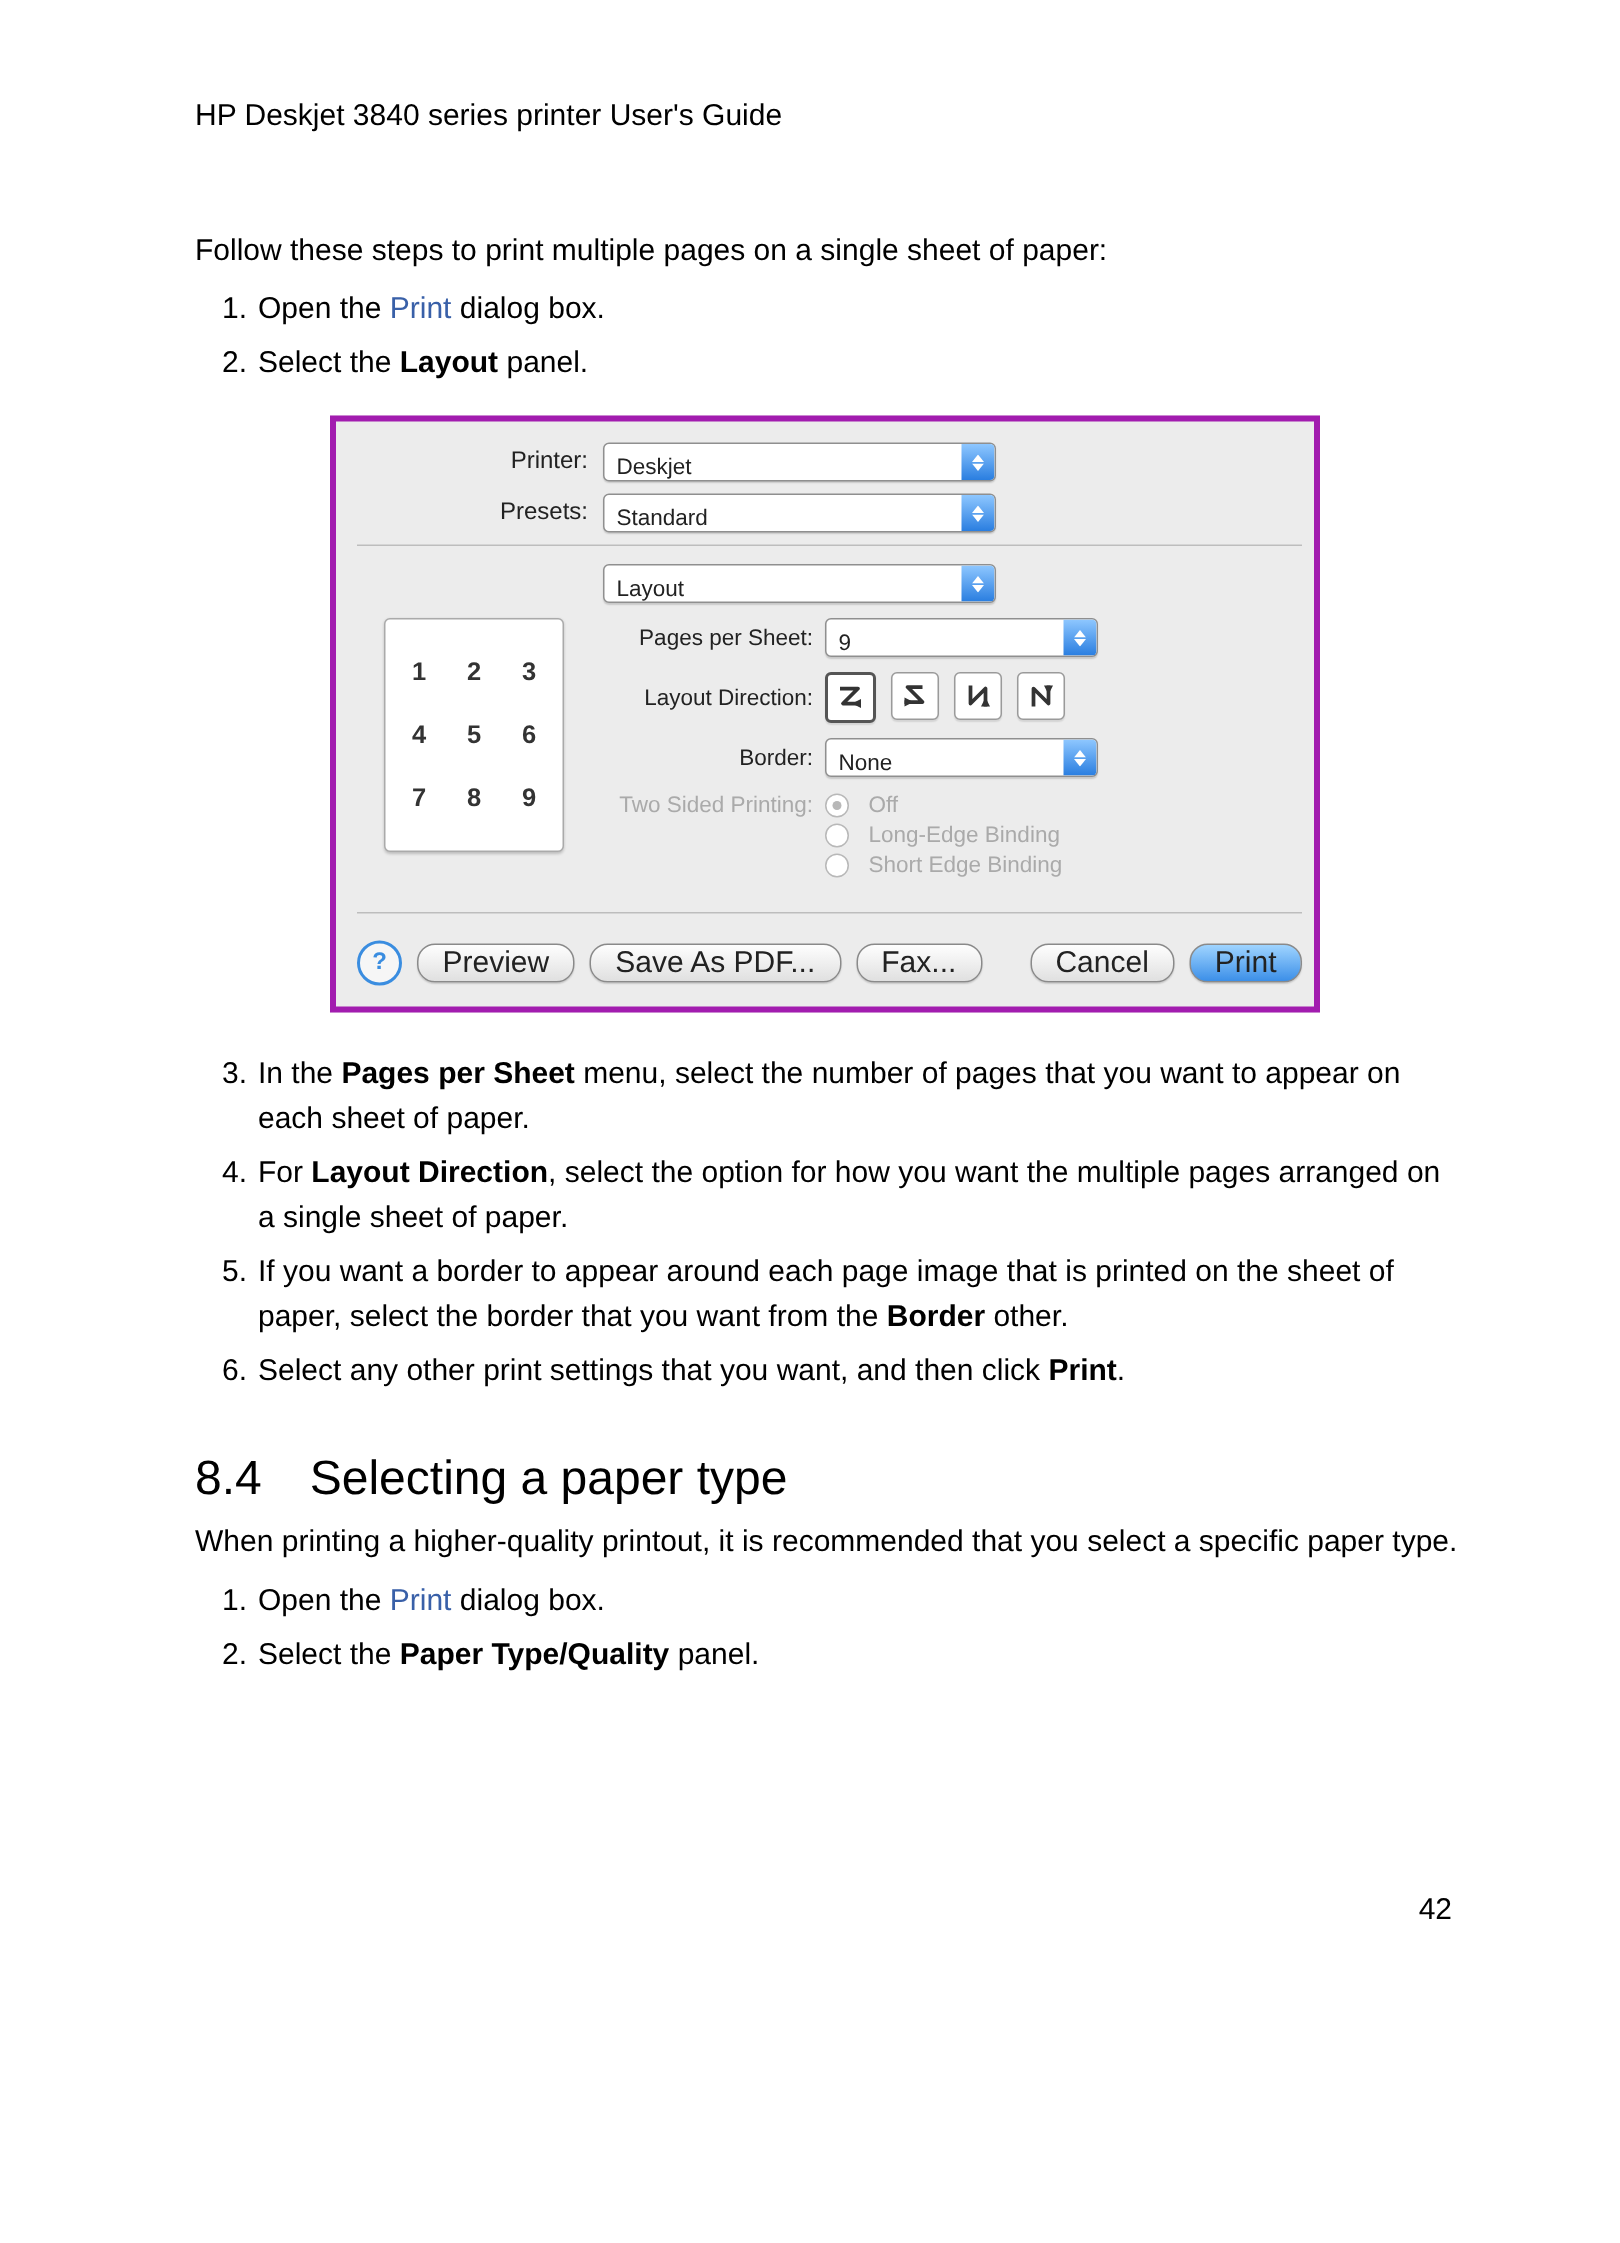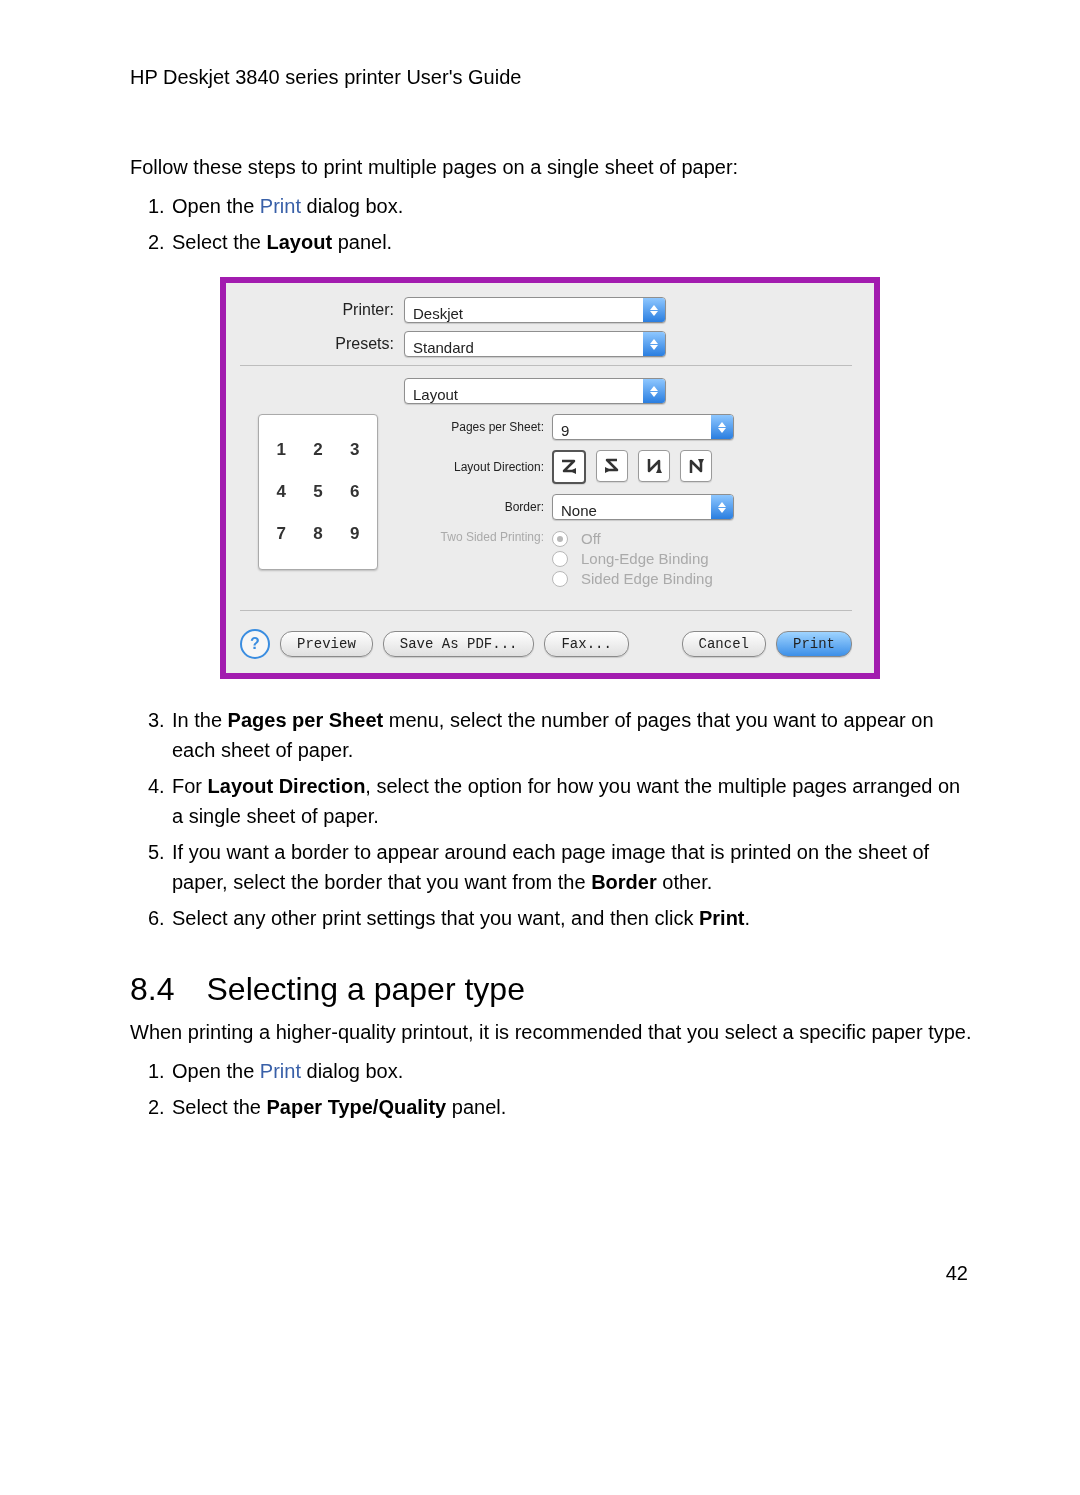--- a/index.html
+++ b/index.html
@@ -49,22 +49,22 @@
     bottom: 210px;
     right: 112px;
     font-size: 20px;
   }
 
   
   .dialog-wrap {
     margin: 20px auto 26px 90px;
     width: 660px;
     background: #ececec;
-    border: 6px solid #a21caf;
-    padding: 14px 22px 14px 14px;
+    border: 4px solid #a21caf;
+    padding: 14px 8px 14px 14px;
     box-sizing: border-box;
   }
   .dlg-row {
     display: flex;
     align-items: center;
     margin-bottom: 8px;
   }
   .dlg-label {
     width: 154px;
     text-align: right;
@@ -134,21 +134,21 @@
   .settings-col { flex: 1; }
   .set-row {
     display: flex;
     align-items: center;
     margin-bottom: 10px;
   }
   .set-label {
     width: 144px;
     text-align: right;
     padding-right: 8px;
-    font-size: 12px;
+    font-size: 15px;
     color: #222;
   }
   .dimmed { color: #aaa; }
   .dir-buttons { display: flex; gap: 10px; }
   .dir-btn {
     width: 30px; height: 30px;
     background: #fff;
     border: 1px solid #9a9a9a;
     border-radius: 4px;
     display: flex;
@@ -198,26 +198,25 @@
     align-items: center;
     justify-content: center;
     background: #f6f6f6;
   }
   .aqua-btn {
     background: linear-gradient(#fefefe, #e0e0e0);
     border: 1px solid #8a8a8a;
     border-radius: 12px;
     height: 24px;
     padding: 0 16px;
-    font-size: 14px;
+    font-size: 20px;
     color: #222;
     display: flex;
     align-items: center;
     box-shadow: 0 1px 1px rgba(0,0,0,0.15);
-    font-family: Liberation Mono, monospace;
   }
   .aqua-btn.primary {
     background: linear-gradient(#9fd4ff,#3c8fe8);
   }
   .spacer { flex: 1; }
 </style>
 </head>
 <body>
 
 <div class="page">
@@ -364,21 +363,21 @@
             <div class="radio-row dimmed">
               <div class="radio checked"></div>
               <span>Off</span>
             </div>
             <div class="radio-row dimmed">
               <div class="radio"></div>
               <span>Long-Edge Binding</span>
             </div>
             <div class="radio-row dimmed">
               <div class="radio"></div>
-              <span>Sided Edge Binding</span>
+              <span>Short Edge Binding</span>
             </div>
           </div>
         </div>
       </div>
     </div>
 
     <hr class="hr">
 
     <div class="dlg-footer">
       <div class="help-btn">?</div>

